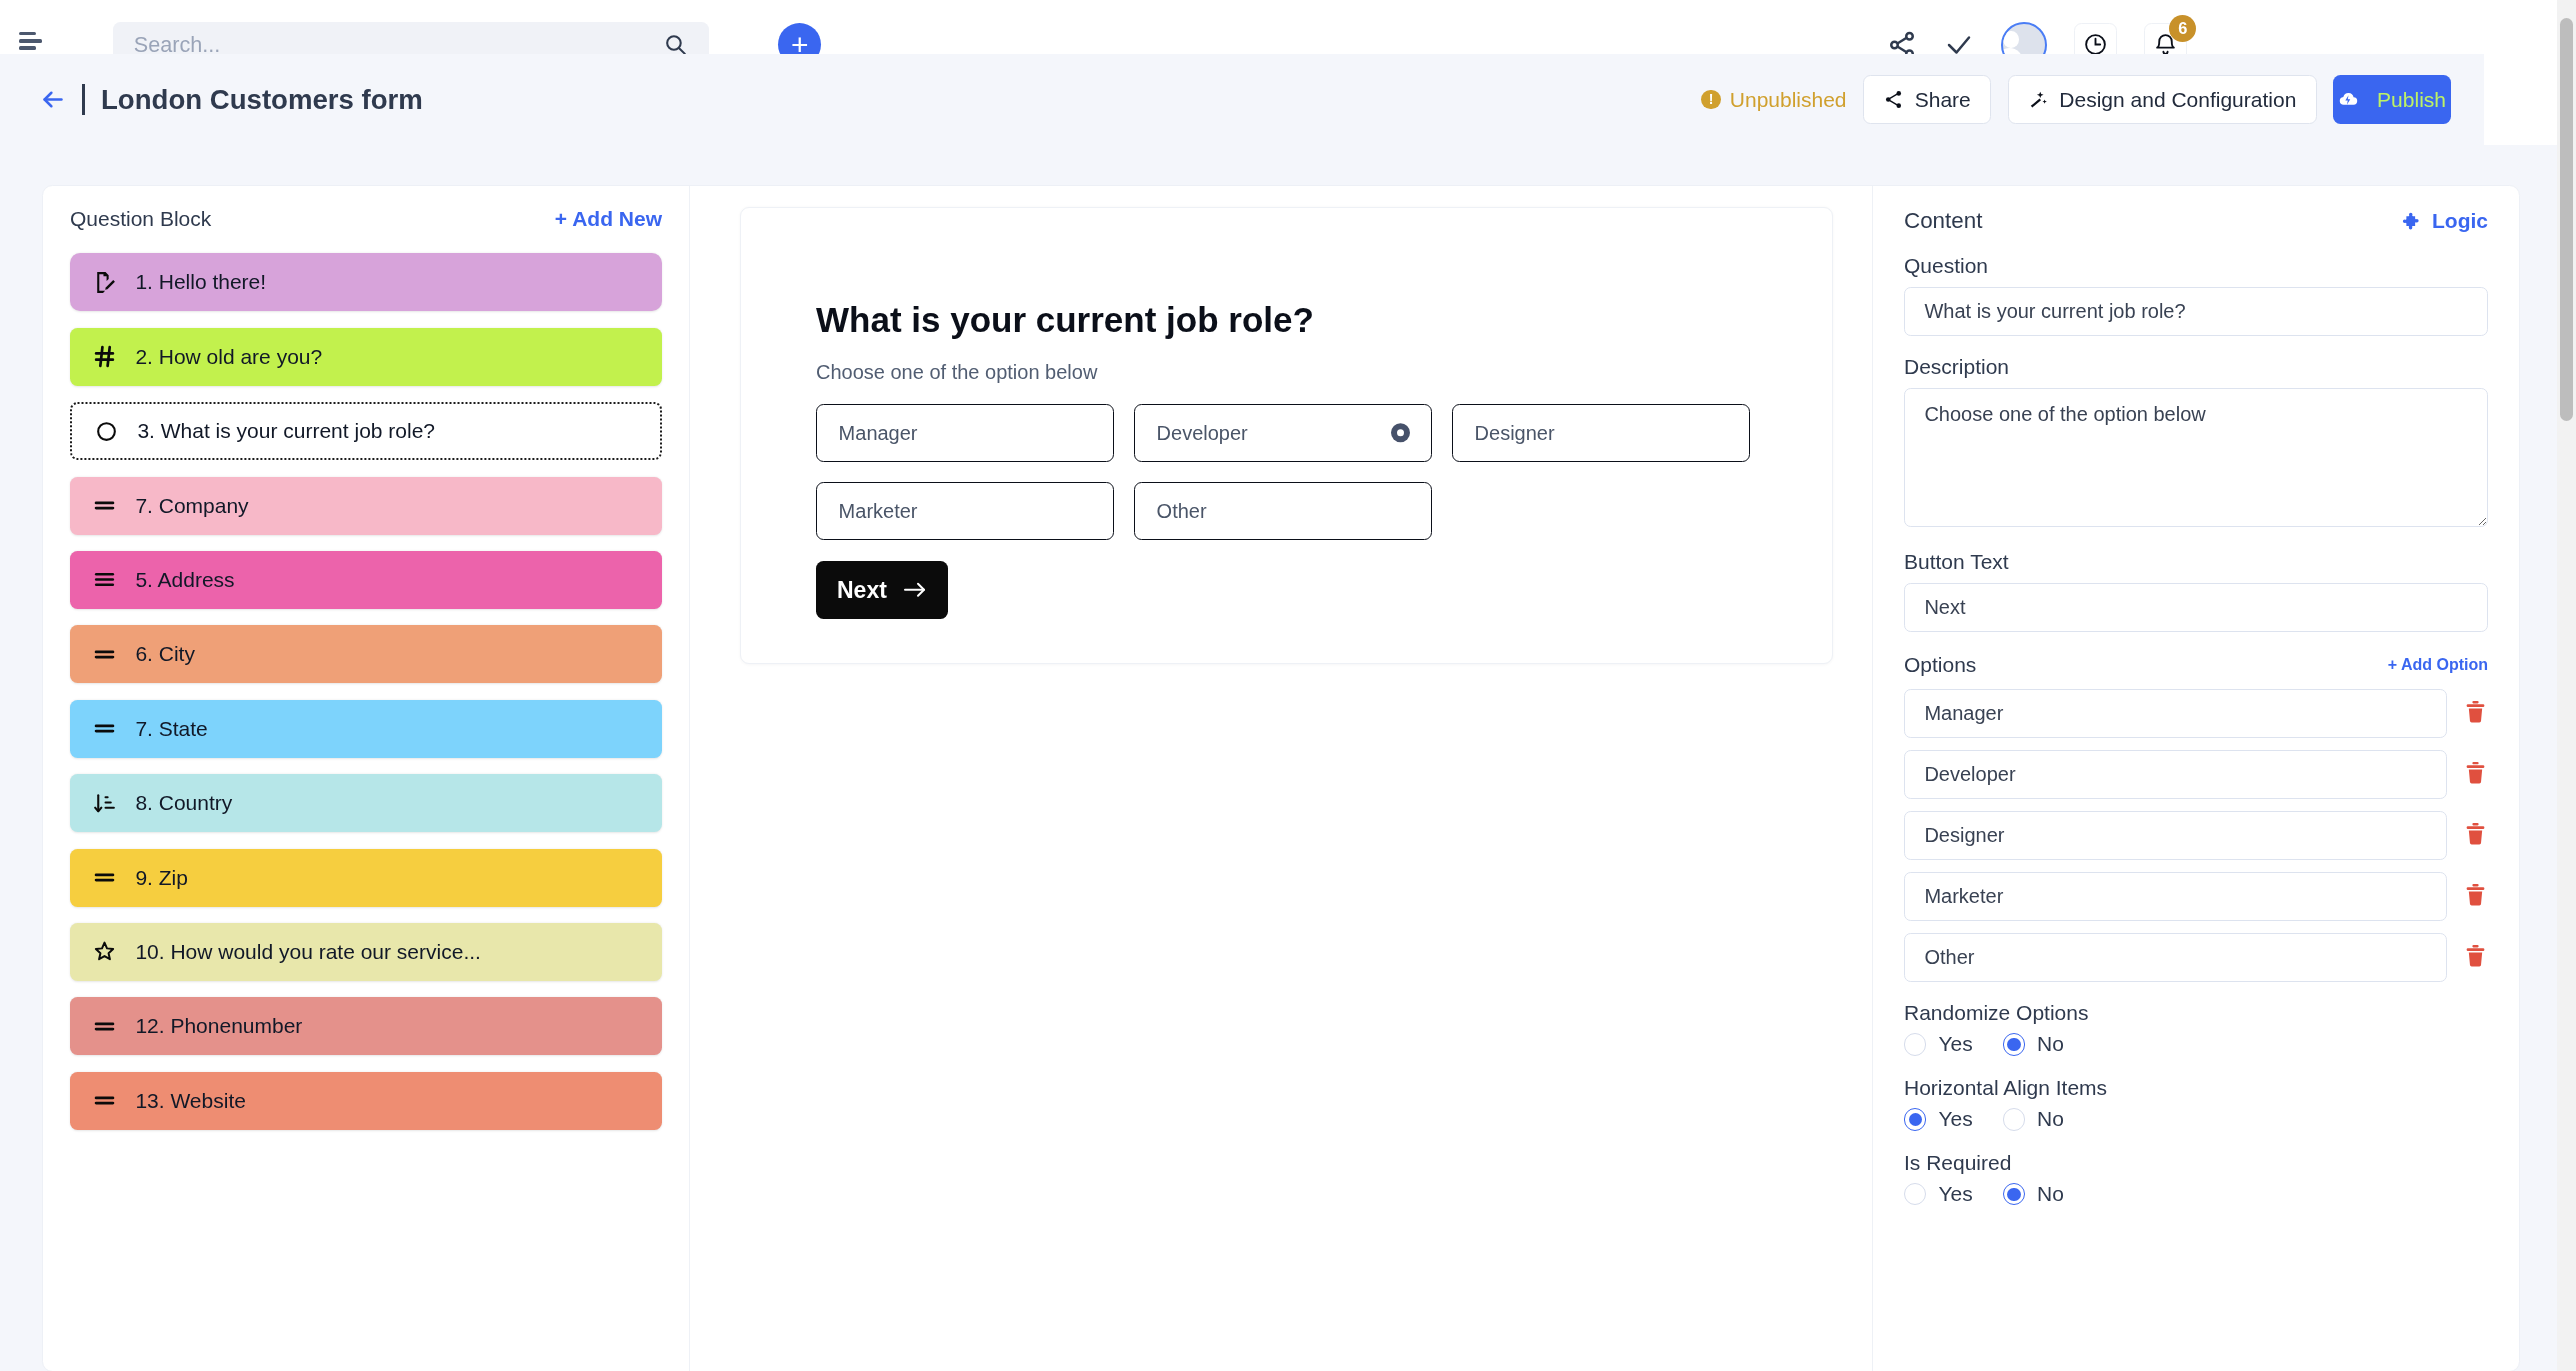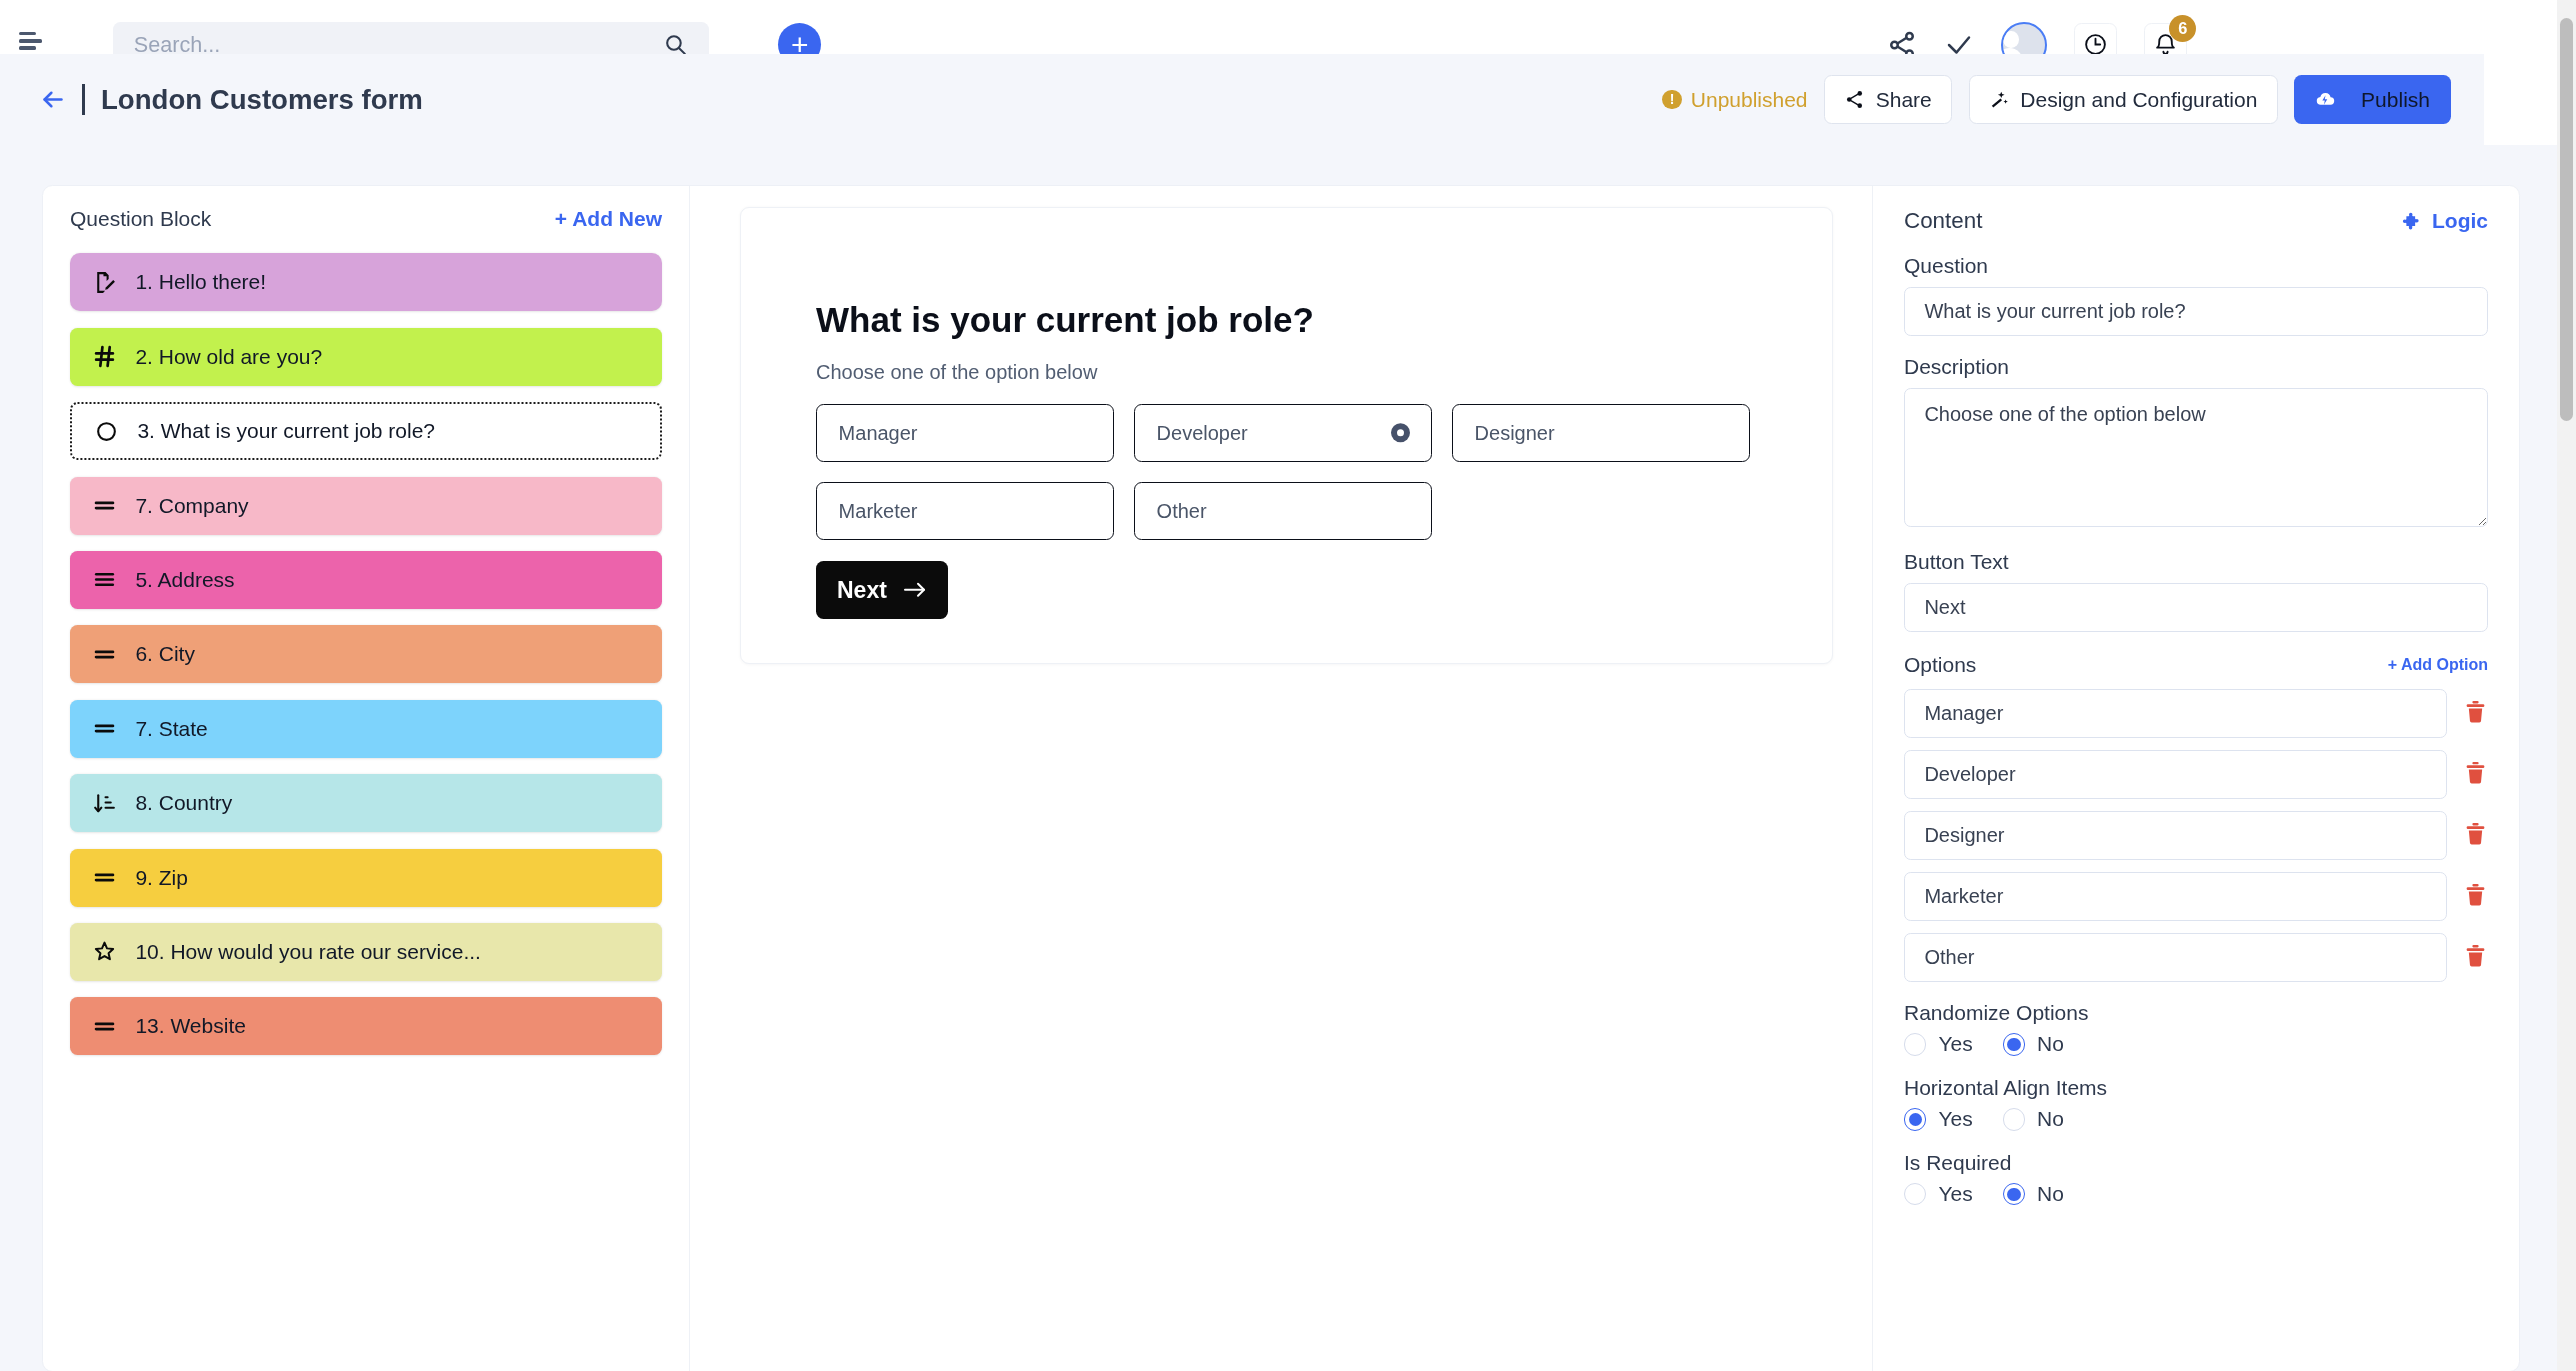--- a/index.html
+++ b/index.html
@@ -97,23 +97,23 @@
     background:#d0a02e; color:#fff; font-size:14px; font-weight:700;
     display:flex; align-items:center; justify-content:center;
   }
   .btn-outline {
     height: 49px; padding: 0 19.4px; border-radius: 7.5px;
     border: 0.7px solid #dfe4ee; background: #fff; color: #222b3c;
     font-size: 21px; display:flex; align-items:center; gap: 10.4px;
     cursor: pointer;
   }
   .btn-primary {
-    height: 49px; padding: 0 21px; border-radius: 7.5px;
-    border: none; background: #3a66f0; color: #0f172a;
-    font-size: 21px; display:flex; align-items:center; gap: 25px;
+    height: 49px; padding: 0 5px; border-radius: 7.5px;
+    border: none; background: #3a66f0; color: #bef264;
+    font-size: 21px; display:flex; align-items:center; gap: 18px;
     cursor: pointer;
   }
 
   
   .body-area {
     position: absolute; left: 0; top: 145px;
     width: 2576px; height: 1227px; background: #f4f6fb;
   }
   .panel-shell {
     position: absolute; left: 42px; top: 40px;
@@ -431,20 +431,29 @@
             <span>9. Zip</span>
           </div>
           <div class="qitem" style="background: rgb(232, 231, 171);">
             <span class="qicon">
               <svg xmlns="http://www.w3.org/2000/svg" viewBox="0 0 24 24" fill="none" stroke="#0b0b0b" stroke-width="1.9" stroke-linejoin="round">
                 <polygon points="12,3.5 14.4,9 20.3,9.6 15.9,13.6 17.2,19.4 12,16.4 6.8,19.4 8.1,13.6 3.7,9.6 9.6,9"></polygon>
               </svg>
             </span>
             <span>10. How would you rate our service...</span>
           </div>
+          <div class="qitem" style="background: rgb(228, 145, 139);">
+            <span class="qicon">
+              <svg xmlns="http://www.w3.org/2000/svg" viewBox="0 0 24 24" fill="none" stroke="#0b0b0b" stroke-width="2.8" stroke-linecap="round">
+                <line x1="4" y1="9.5" x2="20" y2="9.5"></line>
+                <line x1="4" y1="14.5" x2="20" y2="14.5"></line>
+              </svg>
+            </span>
+            <span>12. Phonenumber</span>
+          </div>
           <div class="qitem" style="background: rgb(238, 141, 114);">
             <span class="qicon">
               <svg xmlns="http://www.w3.org/2000/svg" viewBox="0 0 24 24" fill="none" stroke="#0b0b0b" stroke-width="2.8" stroke-linecap="round">
                 <line x1="4" y1="9.5" x2="20" y2="9.5"></line>
                 <line x1="4" y1="14.5" x2="20" y2="14.5"></line>
               </svg>
             </span>
             <span>13. Website</span>
           </div>
         </div>

